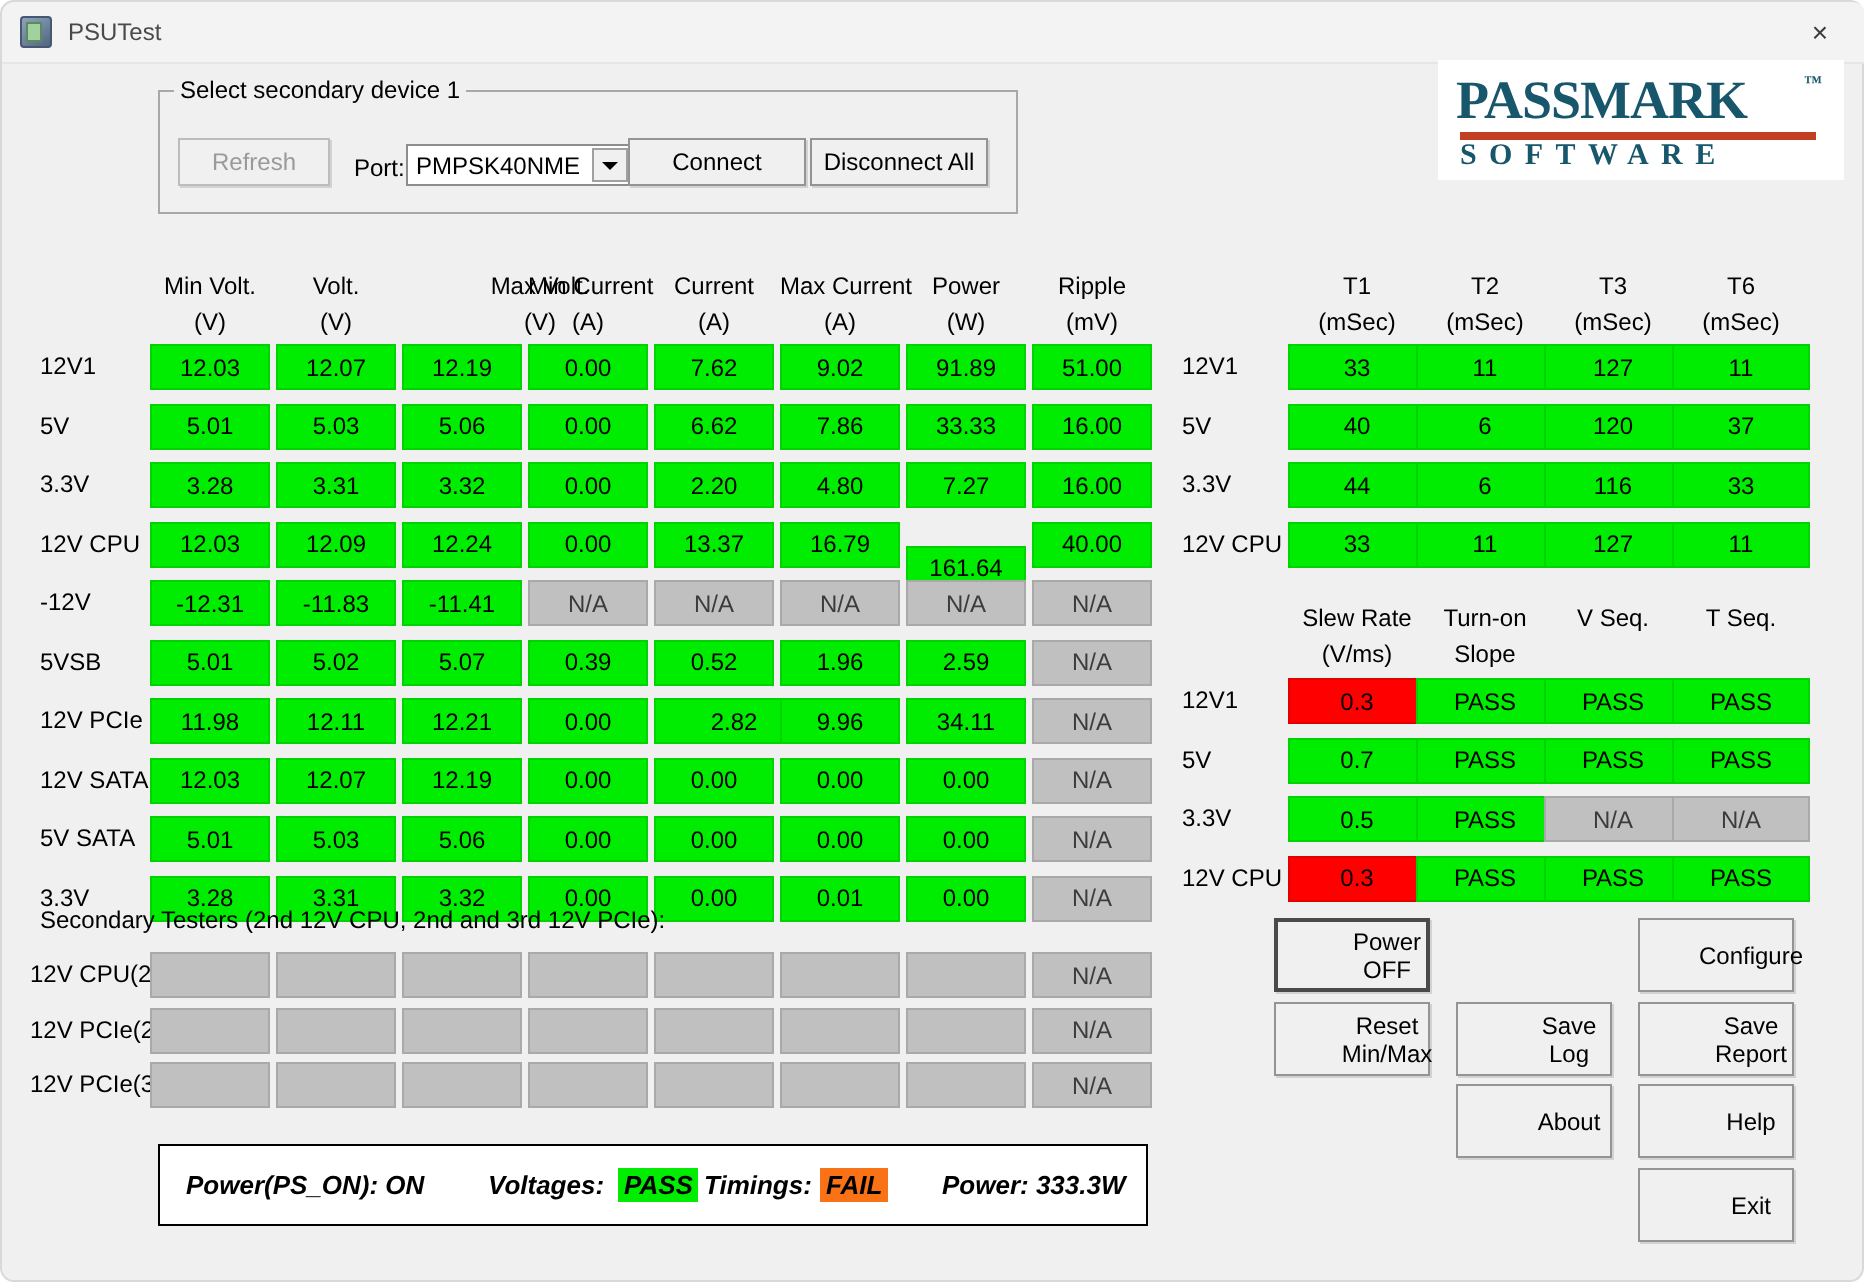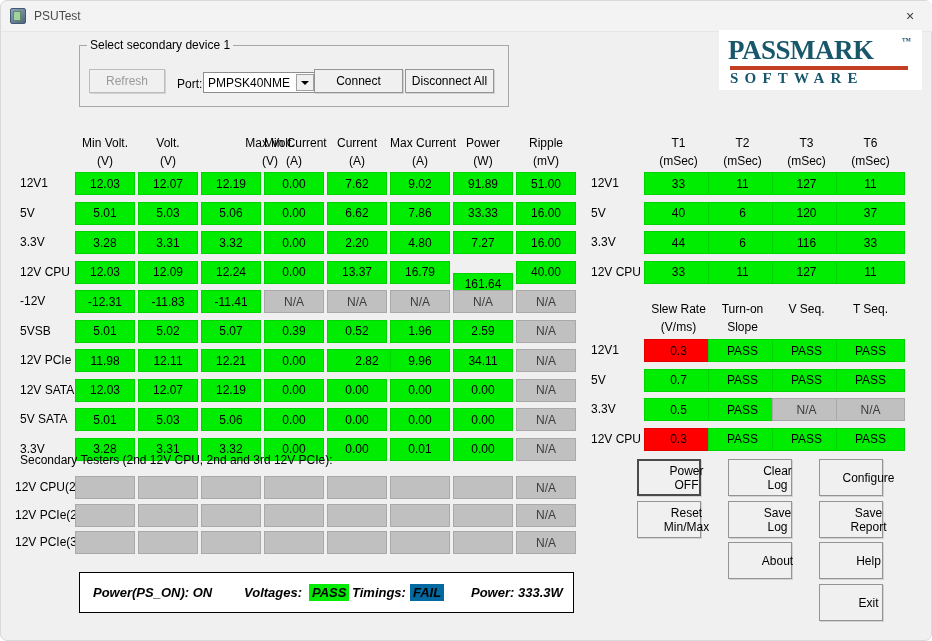--- a/index.html
+++ b/index.html
@@ -170,21 +170,21 @@
     border: 1px solid;
   }
   .cell.green { background: #00ec00; border-color: #00d400; color: #000; }
   .cell.red   { background: #ff0000; border-color: #e00000; color: #000; }
   .cell.na    { background: #c0c0c0; border-color: #a9a9a9; color: #3c3c3c; }
   .cell.blank { background: #c0c0c0; border-color: #a9a9a9; }
 
   #sec-title { position: absolute; left: 19px; top: 452px; font-size: 12px; }
 
   
-  .panel-btn { width: 64px; height: 37px; padding-left: 35px; }
+  .panel-btn { width: 78px; height: 37px; padding-left: 35px; }
 
   
   #statusbar {
     position: absolute; left: 78px; top: 571px;
     width: 495px; height: 41px;
     background: #ffffff;
     border: 1px solid #000000;
     box-sizing: border-box;
   }
   .status-text {
@@ -198,21 +198,21 @@
   .status-chip {
     position: absolute;
     font-family: "Liberation Sans", sans-serif;
     font-size: 13px;
     font-weight: bold;
     font-style: italic;
     padding: 1px 3px;
     white-space: nowrap;
   }
   .chip-pass { background: #00ec00; color: #000; }
-  .chip-fail { background: #0369a1; color: #000; }
+  .chip-fail { background: #f97316; color: #000; }
 </style>
 </head>
 <body>
 
 <div id="window">
 
   <div id="titlebar">
     <div id="app-icon"></div>
     <div id="title-text">PSUTest</div>
     <div id="close-btn">×</div>
@@ -462,21 +462,20 @@
       <div class="cell blank" style="left: 137px; top: 530px; width: 60px;"></div>
       <div class="cell blank" style="left: 200px; top: 530px; width: 60px;"></div>
       <div class="cell blank" style="left: 263px; top: 530px; width: 60px;"></div>
       <div class="cell blank" style="left: 326px; top: 530px; width: 60px;"></div>
       <div class="cell blank" style="left: 389px; top: 530px; width: 60px;"></div>
       <div class="cell blank" style="left: 452px; top: 530px; width: 60px;"></div>
       <div class="cell na" style="left: 515px; top: 530px; width: 60px;">N/A</div>
     </div>
 
   <div class="win-btn panel-btn default" style="left:636px; top:458px;">Power OFF</div>
-  <div class="win-btn panel-btn" style="left:727px; top:458px;">Clear Log</div>
   <div class="win-btn panel-btn" style="left:818px; top:458px;">Configure</div>
 
   <div class="win-btn panel-btn" style="left:636px; top:500px;">Reset Min/Max</div>
   <div class="win-btn panel-btn" style="left:727px; top:500px;">Save Log</div>
   <div class="win-btn panel-btn" style="left:818px; top:500px;">Save Report</div>
 
   <div class="win-btn panel-btn" style="left:727px; top:541px;">About</div>
   <div class="win-btn panel-btn" style="left:818px; top:541px;">Help</div>
 
   <div class="win-btn panel-btn" style="left:818px; top:583px;">Exit</div>

